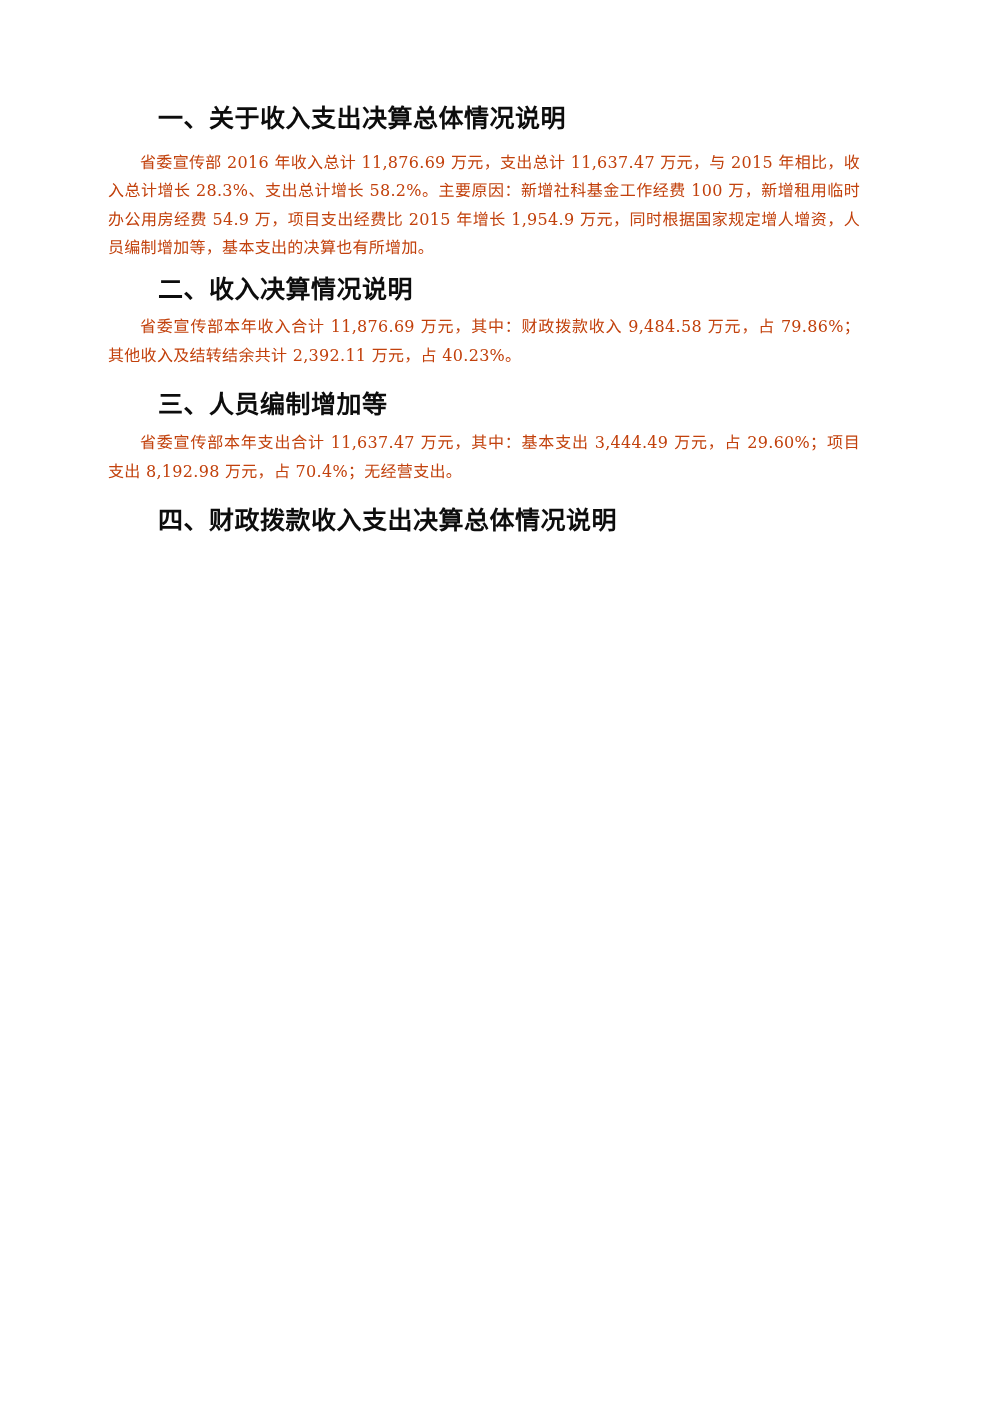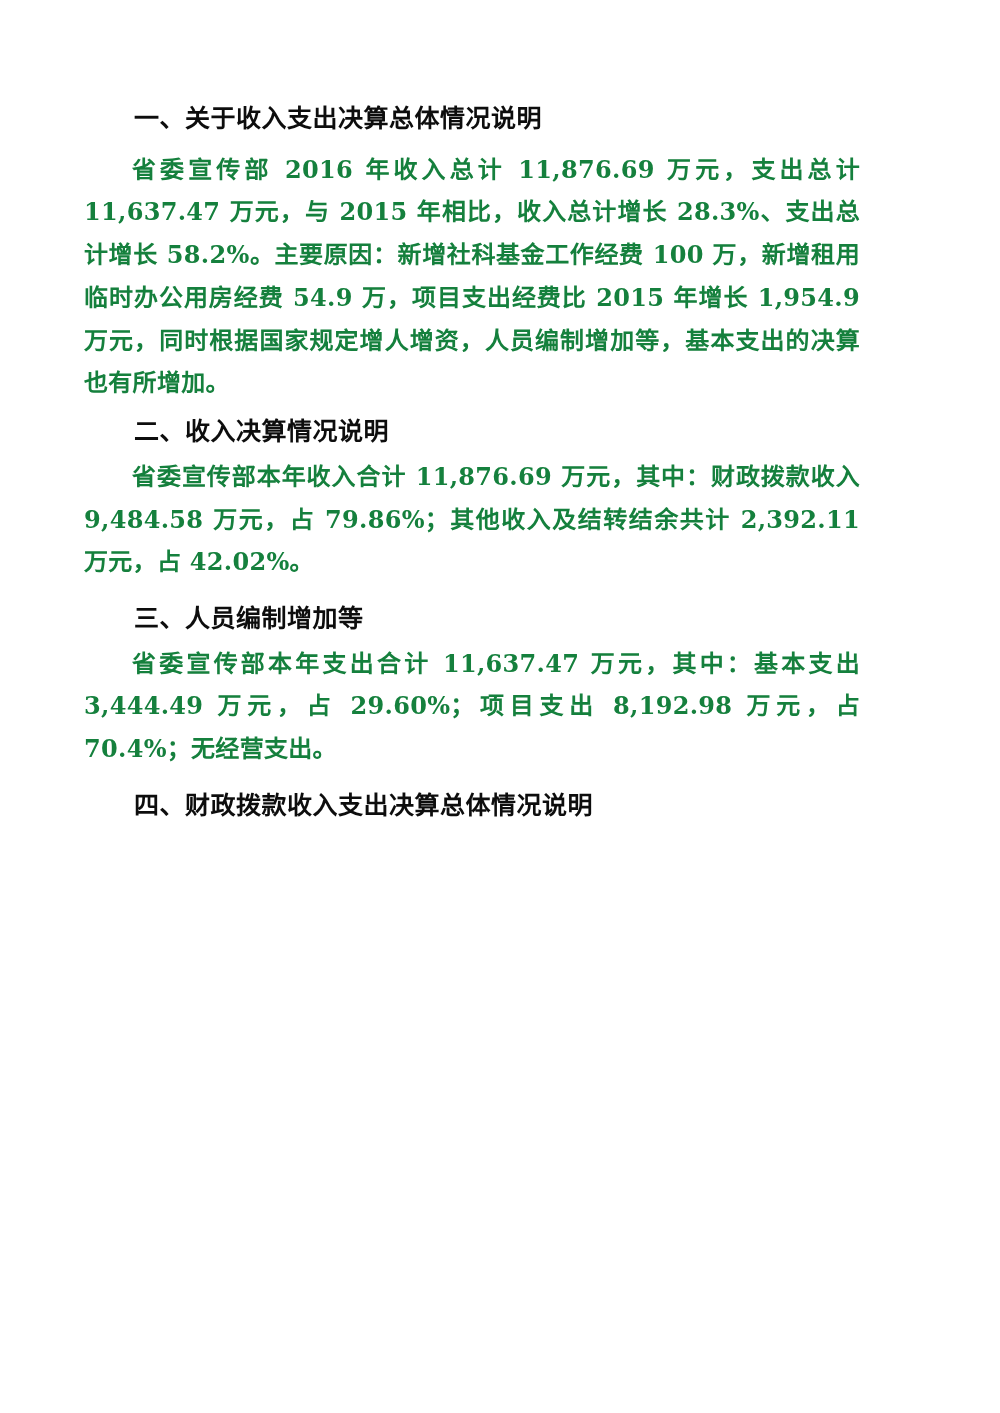--- a/index.html
+++ b/index.html
@@ -7,21 +7,21 @@
     padding: 0;
     background: #ffffff;
   }
   .page {
     position: relative;
     width: 1000px;
     height: 1200px;
     margin: 0 auto;
     background: #ffffff;
     box-sizing: border-box;
-    padding: 100px 140px 60px 84px;
+    padding: 100px 140px 60px 108px;
     font-family: "DejaVu Serif", "Liberation Serif", serif;
     color: #111111;
   }
   .doc-body {
     width: 100%;
   }
   h2.section-heading {
     font-family: "DejaVu Sans", "Liberation Sans", sans-serif;
     font-weight: bold;
     font-size: 25px;
@@ -29,48 +29,47 @@
     margin: 0 0 4px 0;
     padding: 0;
     text-indent: 2em;
     letter-spacing: 0.5px;
     color: #0d0d0d;
   }
   h2.section-heading.tight {
     margin-top: 0;
   }
   p.para {
-    font-size: 24px;
+    font-size: 16px;
     line-height: 1.78;
     margin: 0 0 2px 0;
     padding: 0;
     text-indent: 2em;
     text-align: justify;
     text-justify: inter-ideograph;
     letter-spacing: 0.3px;
-    color: #15803d;
-    font-weight: bold;
+    color: #c2410c;
   }
   .spacer-sm { height: 6px; }
   .spacer-md { height: 14px; }
 </style>
 </head>
 <body>
 
 <div class="page">
   <div class="doc-body">
 
     <h2 class="section-heading">一、关于收入支出决算总体情况说明</h2>
     <div class="spacer-sm"></div>
     <p class="para">省委宣传部 2016 年收入总计 11,876.69 万元，支出总计 11,637.47 万元，与 2015 年相比，收入总计增长 28.3%、支出总计增长 58.2%。主要原因：新增社科基金工作经费 100 万，新增租用临时办公用房经费 54.9 万，项目支出经费比 2015 年增长 1,954.9 万元，同时根据国家规定增人增资，人员编制增加等，基本支出的决算也有所增加。</p>
 
     <div class="spacer-sm"></div>
 
     <h2 class="section-heading tight">二、收入决算情况说明</h2>
-    <p class="para">省委宣传部本年收入合计 11,876.69 万元，其中：财政拨款收入 9,484.58 万元，占 79.86%；其他收入及结转结余共计 2,392.11 万元，占 42.02%。</p>
+    <p class="para">省委宣传部本年收入合计 11,876.69 万元，其中：财政拨款收入 9,484.58 万元，占 79.86%；其他收入及结转结余共计 2,392.11 万元，占 40.23%。</p>
 
     <div class="spacer-md"></div>
 
     <h2 class="section-heading">三、人员编制增加等</h2>
     <p class="para">省委宣传部本年支出合计 11,637.47 万元，其中：基本支出 3,444.49 万元，占 29.60%；项目支出 8,192.98 万元，占 70.4%；无经营支出。</p>
 
     <div class="spacer-md"></div>
 
     <h2 class="section-heading">四、财政拨款收入支出决算总体情况说明</h2>
 

